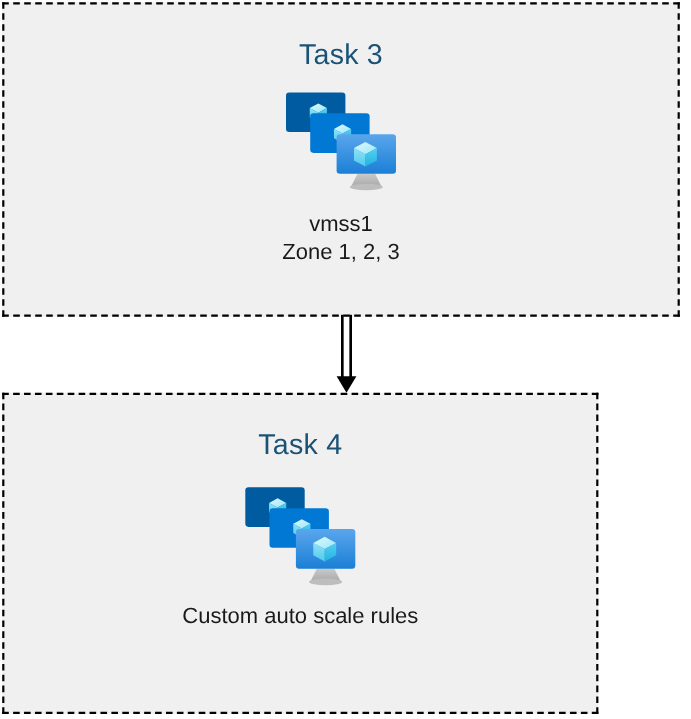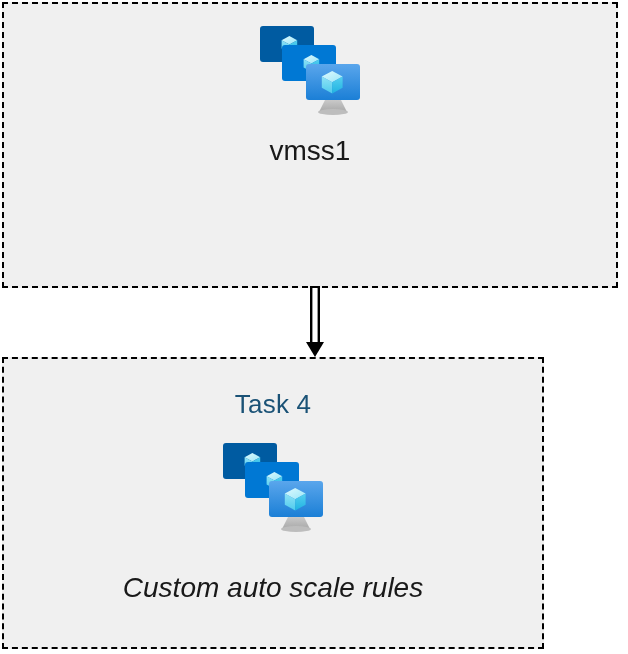--- a/index.html
+++ b/index.html
@@ -64,47 +64,48 @@
   
   .vmss-icon {
     display: block;
   }
   #icon-task3 { margin-top: 20px; }
   #icon-task4 { margin-top: 24px; }
 
   
   .caption {
     color: #191919;
-    font-size: 28px;
+    font-size: 20px;
     font-weight: 400;
     line-height: 1.24;
     text-align: center;
     white-space: nowrap;
     margin: 0;
     padding: 0;
   }
   #caption-task3 { margin-top: 16px; }
-  #caption-task4 { margin-top: 36px; font-style: italic; }
+  #caption-task4 { margin-top: 13px; }
 
   
   #connector-arrow {
     position: absolute;
     left: 297px;
     top: 286px;
     width: 36px;
     height: 73px;
   }
 </style>
 </head>
 <body>
 
 <div id="canvas">
 
   <div class="task-box" id="box-task3">
 
+    <div class="task-title">Task 3</div>
 
     <svg class="vmss-icon" id="icon-task3" width="104" height="94" viewBox="0 0 104 94">
       <defs>
         <linearGradient id="frontScreen3" x1="0" y1="0" x2="0" y2="1">
           <stop offset="0%" stop-color="#5aa6ec"></stop>
           <stop offset="100%" stop-color="#1b7fd6"></stop>
         </linearGradient>
         <linearGradient id="standGrad3" x1="0" y1="0" x2="0" y2="1">
           <stop offset="0%" stop-color="#c9c9c9"></stop>
           <stop offset="100%" stop-color="#a8a8a8"></stop>
@@ -144,20 +145,21 @@
       <rect x="48" y="40" width="54" height="36" rx="3" fill="url(#frontScreen3)"></rect>
       <g transform="translate(63,47) scale(0.80)">
         <polygon points="14,0 27,7 14,14 1,7" fill="url(#cubeTopA3)"></polygon>
         <polygon points="1,7 14,14 14,28 1,21" fill="url(#cubeLeftA3)"></polygon>
         <polygon points="27,7 14,14 14,28 27,21" fill="url(#cubeRightA3)"></polygon>
       </g>
     </svg>
 
     <div class="caption" id="caption-task3">
       <div>vmss1</div>
+      <div>Zone 1, 2, 3</div>
     </div>
   </div>
 
   <svg id="connector-arrow" viewBox="0 0 36 73">
 
     <rect x="13" y="0" width="2.4" height="57" fill="#000000"></rect>
 
     <rect x="20.6" y="0" width="2.4" height="57" fill="#000000"></rect>
 
     <polygon points="9,56 27,56 18,71" fill="#000000"></polygon>

